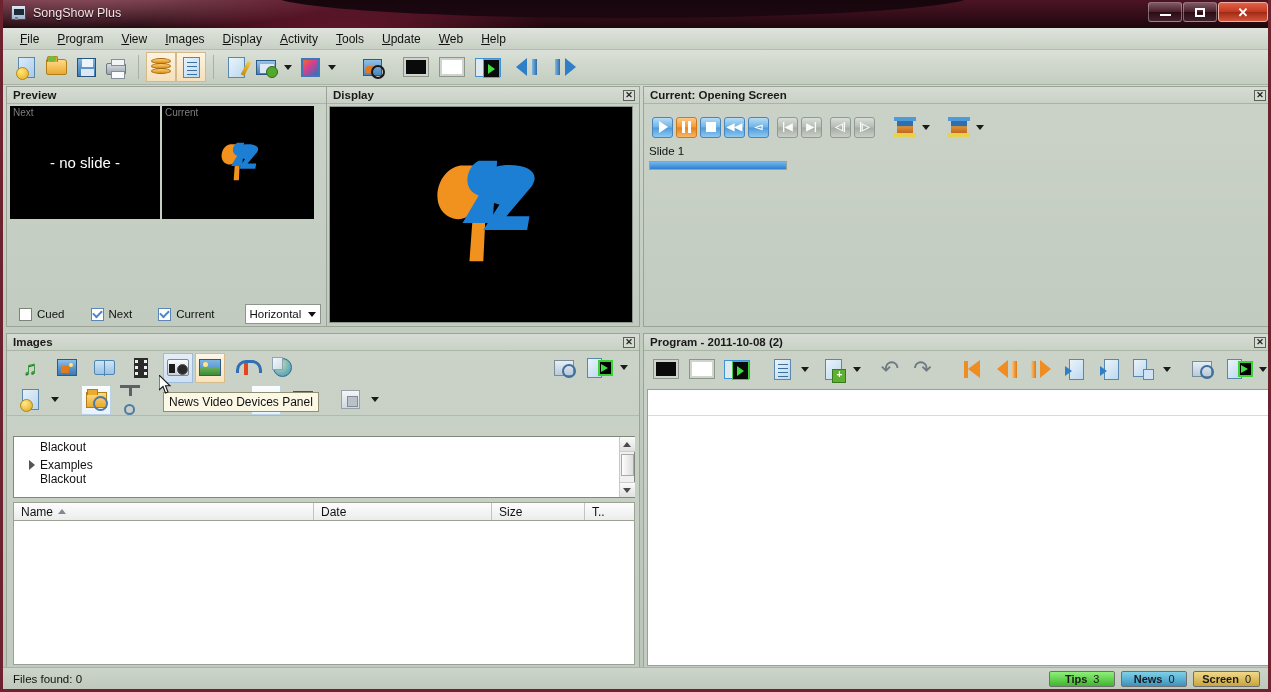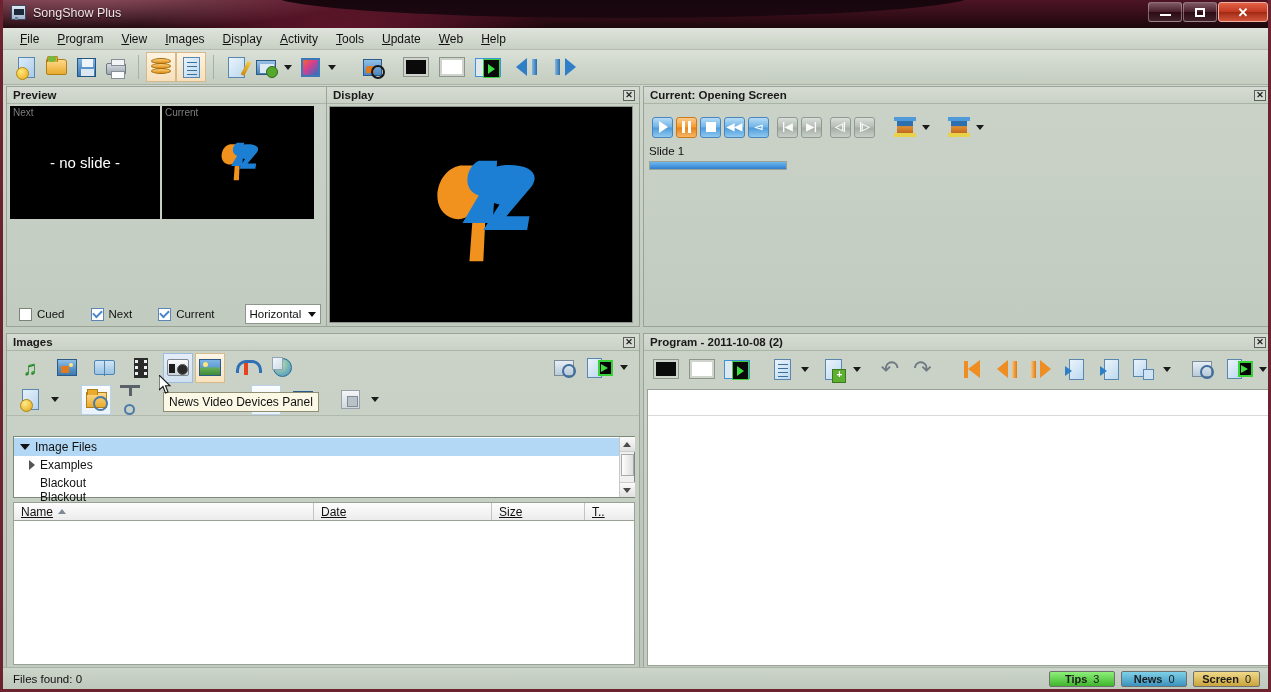--- a/index.html
+++ b/index.html
@@ -260,21 +260,21 @@
   .vscroll { width:15px; background:#f0f0f0; border-left:1px solid #c8c8c8; display:flex; flex-direction:column; align-items:center;}
   .sc-arrow { width:15px;height:15px; background:linear-gradient(to bottom,#fafafa,#e0e0e0); border-bottom:1px solid #ccc;
               display:flex;align-items:center;justify-content:center;}
   .sc-arrow i.up{width:0;height:0;border-left:4px solid transparent;border-right:4px solid transparent;border-bottom:5px solid #4a4a4a;}
   .sc-arrow i.dn{width:0;height:0;border-left:4px solid transparent;border-right:4px solid transparent;border-top:5px solid #4a4a4a;}
   .sc-thumb { width:13px;height:22px;margin-top:2px;background:linear-gradient(to right,#fdfdfd,#dcdcdc);border:1px solid #a9a9a9; }
   .sc-spacer{flex:1;}
 
   .col-hdr { position:absolute; left:6px; top:168px; width:622px; height:19px;
              background:linear-gradient(to bottom,#fdfdfd,#ececec); border:1px solid #9aa296; display:flex; }
-  .col { border-right:1px solid #c3c3c3; display:flex; align-items:center; padding-left:7px; font-size:12px; color:#111; gap:5px;text-decoration:underline;}
+  .col { border-right:1px solid #c3c3c3; display:flex; align-items:center; padding-left:7px; font-size:12px; color:#111; gap:5px;}
   .col .sortarr { width:0;height:0;border-left:4px solid transparent;border-right:4px solid transparent;border-bottom:5px solid #7f8a96; }
   .file-list { position:absolute; left:6px; top:187px; width:622px; height:144px; background:#fff; border:1px solid #9aa296; border-top:none; }
 
   
   #program { left: 640px; top: 333px; width: 628px; height: 337px; }
   .pg-toolbar { display:flex; align-items:center; height:36px; padding-left:8px; gap:2px; }
   .pgbtn { width:30px;height:30px;display:flex;align-items:center;justify-content:center;position:relative; }
   .ico-undo { font-size:22px; color:#6f7a82; line-height:1; }
   .ico-docadd{width:17px;height:21px;background:linear-gradient(135deg,#eaf3fb,#bdd9ef);border:1px solid #5a87ad;}
   .ico-docadd::after{content:"+";position:absolute;right:-5px;bottom:-4px;width:12px;height:12px;background:#5eb030;border:1px solid #3b7a1c;color:#fff;font-size:10px;font-weight:bold;line-height:10px;text-align:center;}
@@ -618,30 +618,26 @@
 
       <div class="tooltip" style="left:156px;top:8px">News Video Devices Panel</div>
     </div>
 
     <svg class="cursor-arrow" style="left:152px;top:41px" width="14" height="20" viewBox="0 0 14 20">
       <polygon points="0,0 0,15 4,11.5 6.5,18 9,17 6.5,10.8 11,10.8" fill="#ffffff" stroke="#1a1a1a" stroke-width="1.1"></polygon>
     </svg>
 
     <div class="tree-area">
       <div class="tree-list">
-        <div class="tree-row sel">
-          <span class="tri-down"></span>
-          <span>Image Files</span>
+        <div class="tree-row" style="padding-left:26px">
+          <span>Blackout</span>
         </div>
         <div class="tree-row" style="padding-left:15px">
           <span class="tri-right"></span>
           <span>Examples</span>
-        </div>
-        <div class="tree-row" style="padding-left:26px">
-          <span>Blackout</span>
         </div>
         <div class="tree-row" style="padding-left:26px;height:10px;overflow:hidden">
           <span>Blackout</span>
         </div>
       </div>
       <div class="vscroll">
         <div class="sc-arrow">
             <i class="up"></i>
           </div>
         <div class="sc-thumb"></div>

